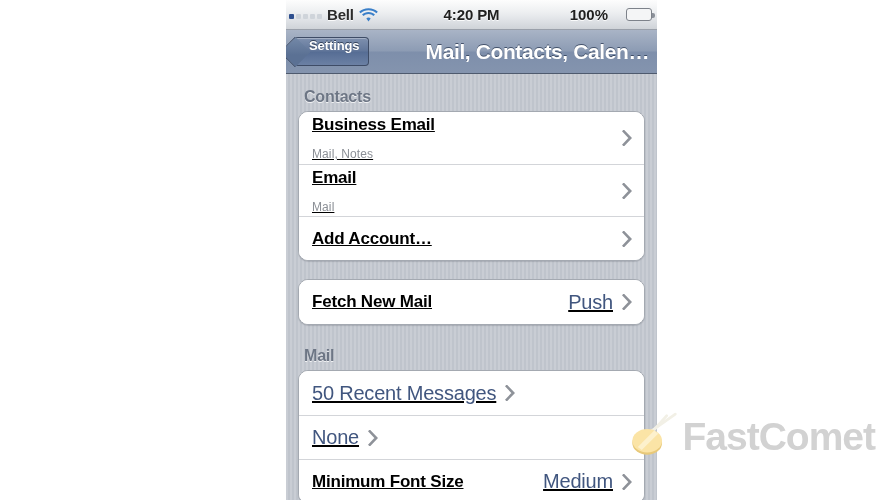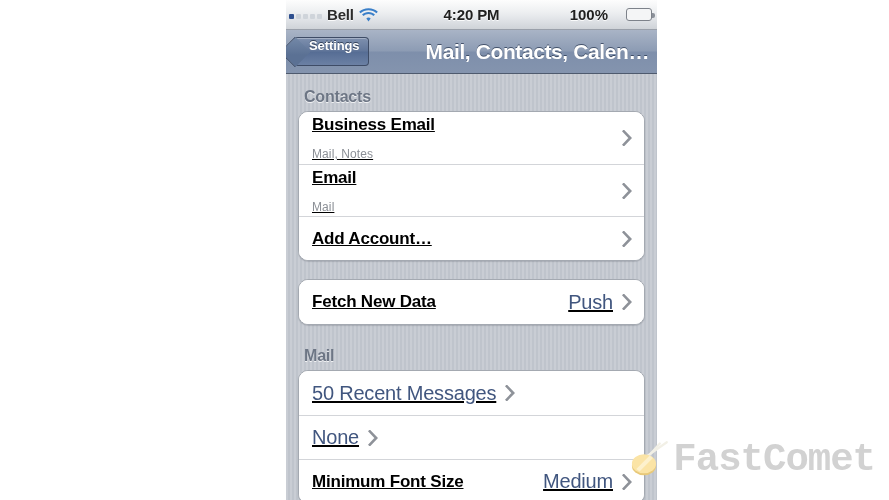--- a/index.html
+++ b/index.html
@@ -253,27 +253,26 @@
     height: 16px;
     display: block;
   }
   .spacer18 { height: 18px; }
   .spacer8  { height: 8px; }
 
   
   #watermark {
     position: absolute;
     left: 630px;
-    top: 428px;
+    top: 404px;
     width: 245px;
     height: 64px;
     display: flex;
     align-items: center;
     pointer-events: none;
-    font-family: Liberation Mono, monospace;
   }
   #watermark .wm-text {
     font-size: 39px;
     font-weight: bold;
     color: #d2d2d2;
     letter-spacing: -1px;
     margin-left: 4px;
     line-height: 1;
   }
 </style>
@@ -347,21 +346,21 @@
           <path d="M1.8 1.3 L8.2 8 L1.8 14.7" fill="none" stroke="#8e9299" stroke-width="2.6" stroke-linecap="square"></path>
         </svg>
       </div>
     </div>
 
     <div class="spacer18"></div>
 
     <div class="group">
       <div class="row std">
         <div class="row-textcol">
-          <span class="row-title">Fetch New Data</span>
+          <span class="row-title">Fetch New Mail</span>
         </div>
         <span class="row-value">Push</span>
         <svg class="chev" viewBox="0 0 10 16">
           <path d="M1.8 1.3 L8.2 8 L1.8 14.7" fill="none" stroke="#8e9299" stroke-width="2.6" stroke-linecap="square"></path>
         </svg>
       </div>
     </div>
 
     <div class="spacer8"></div>
 

